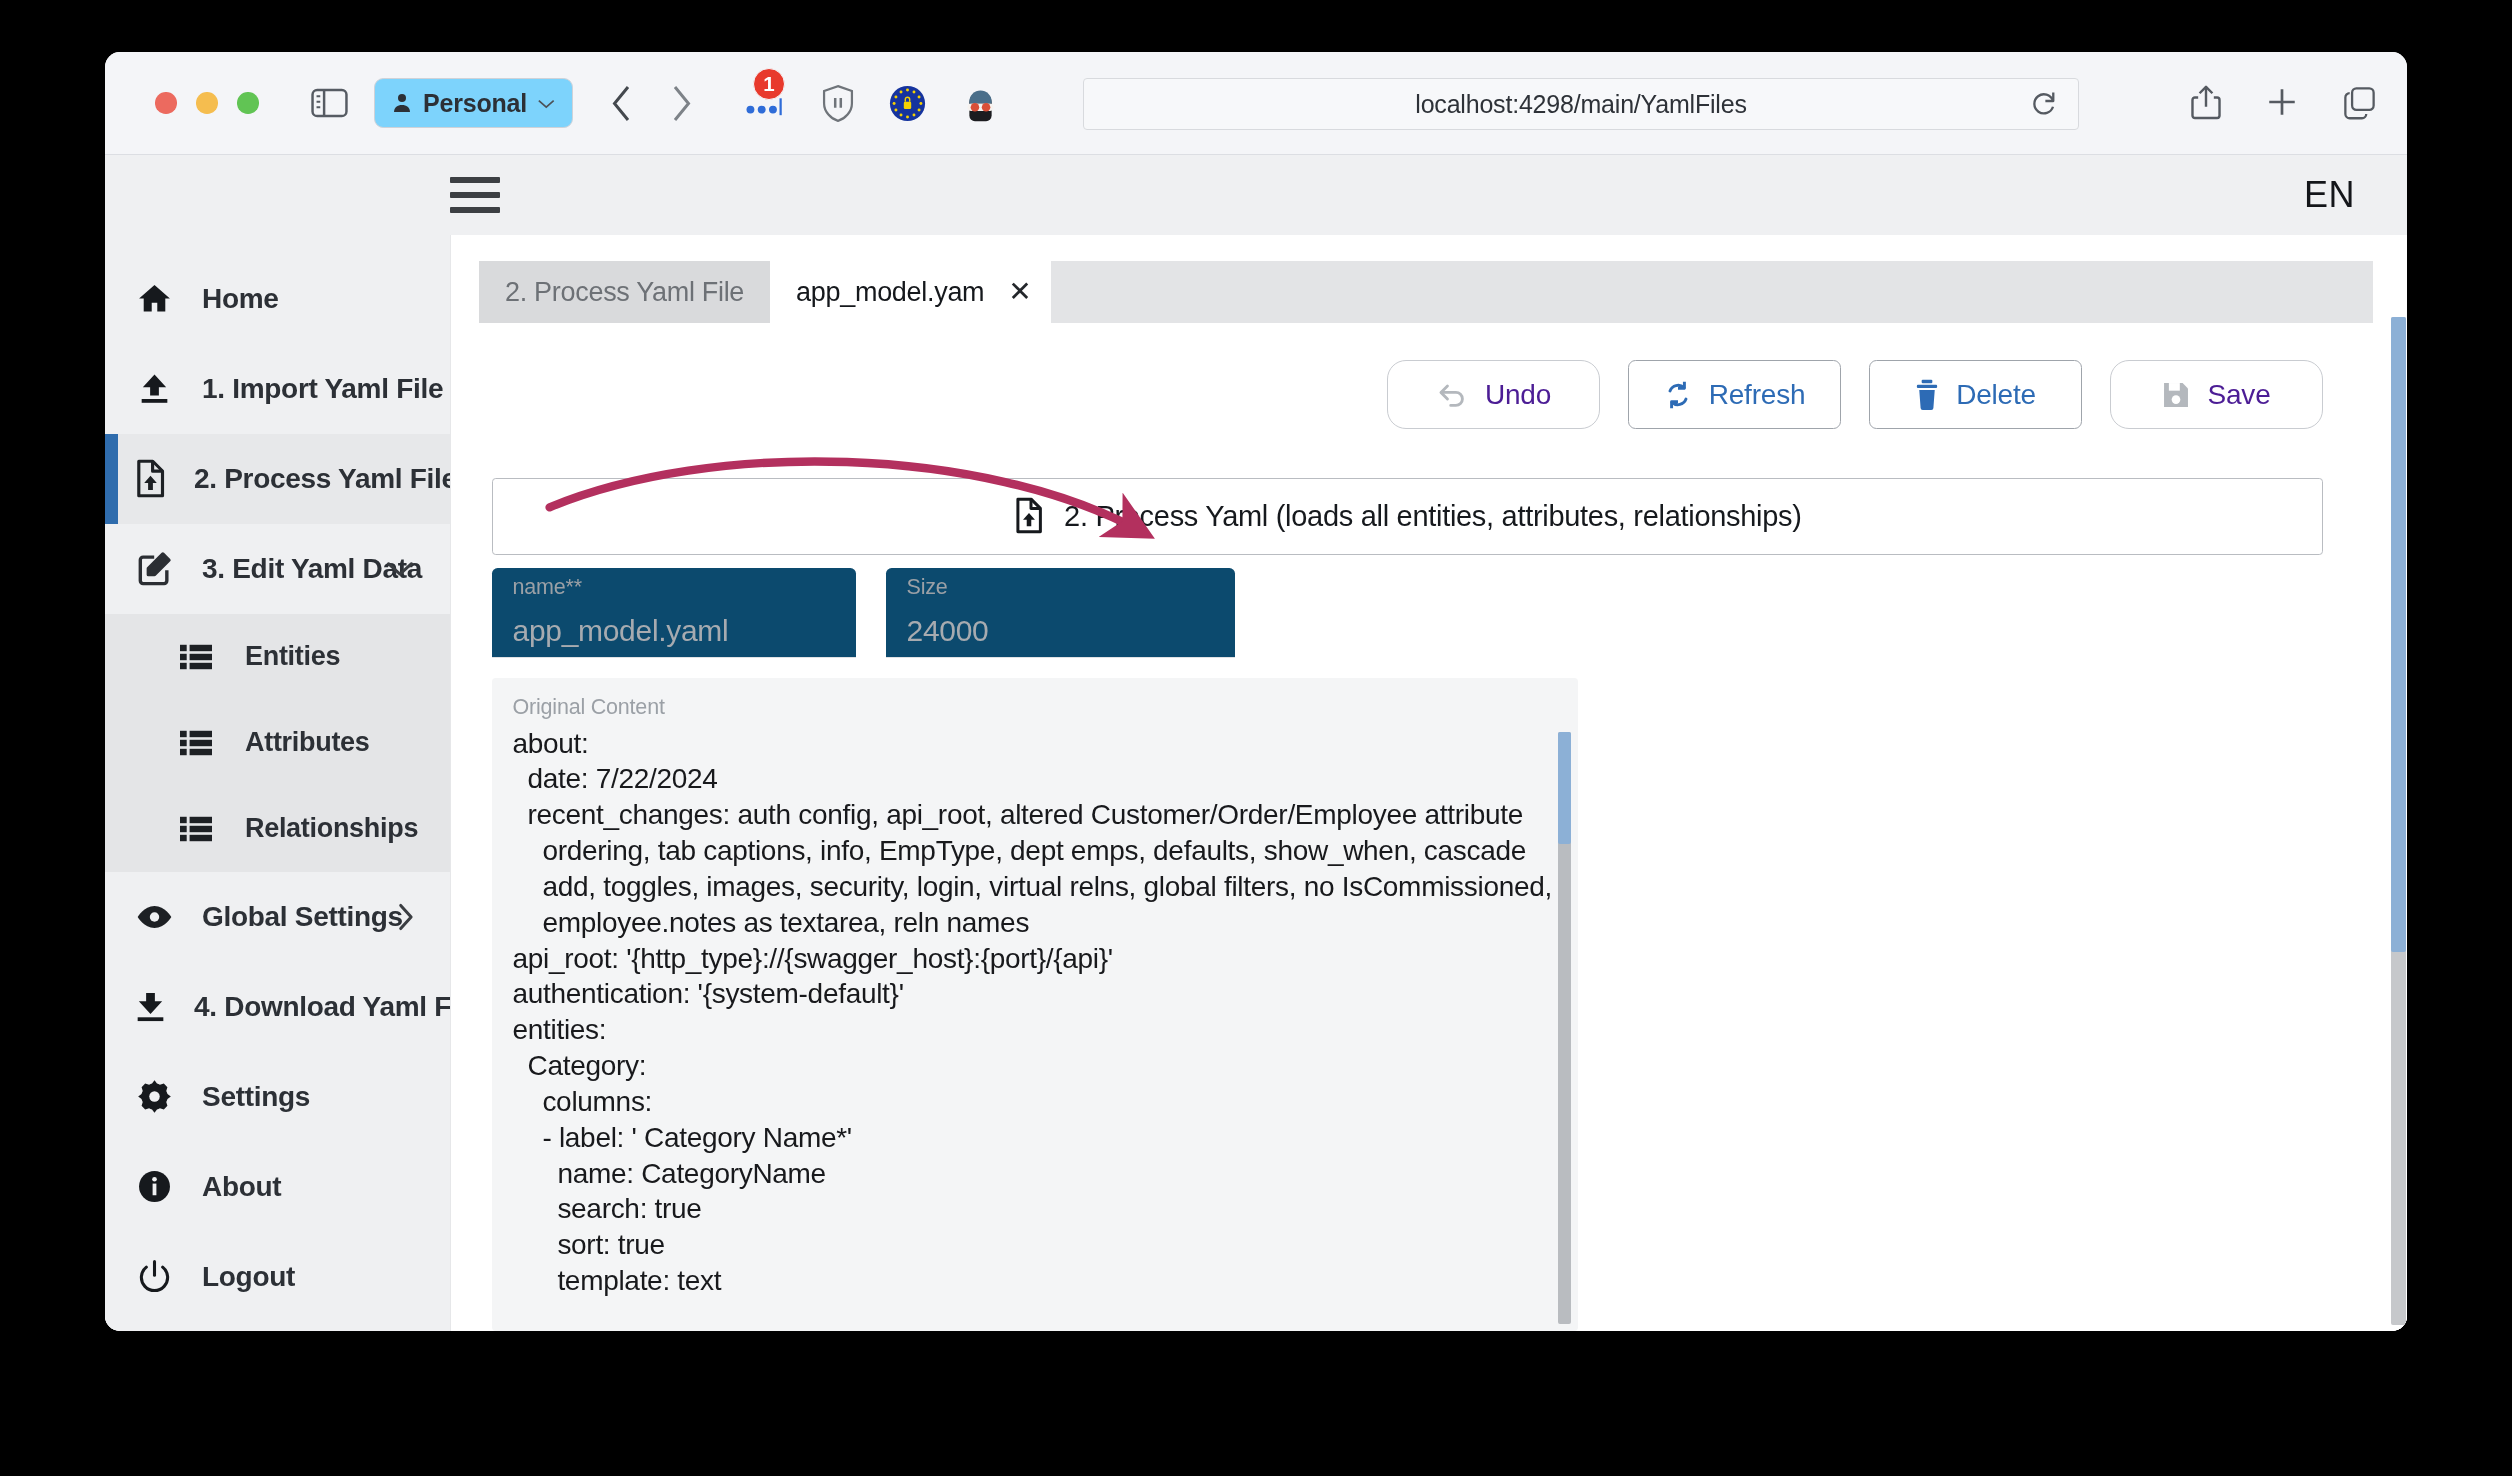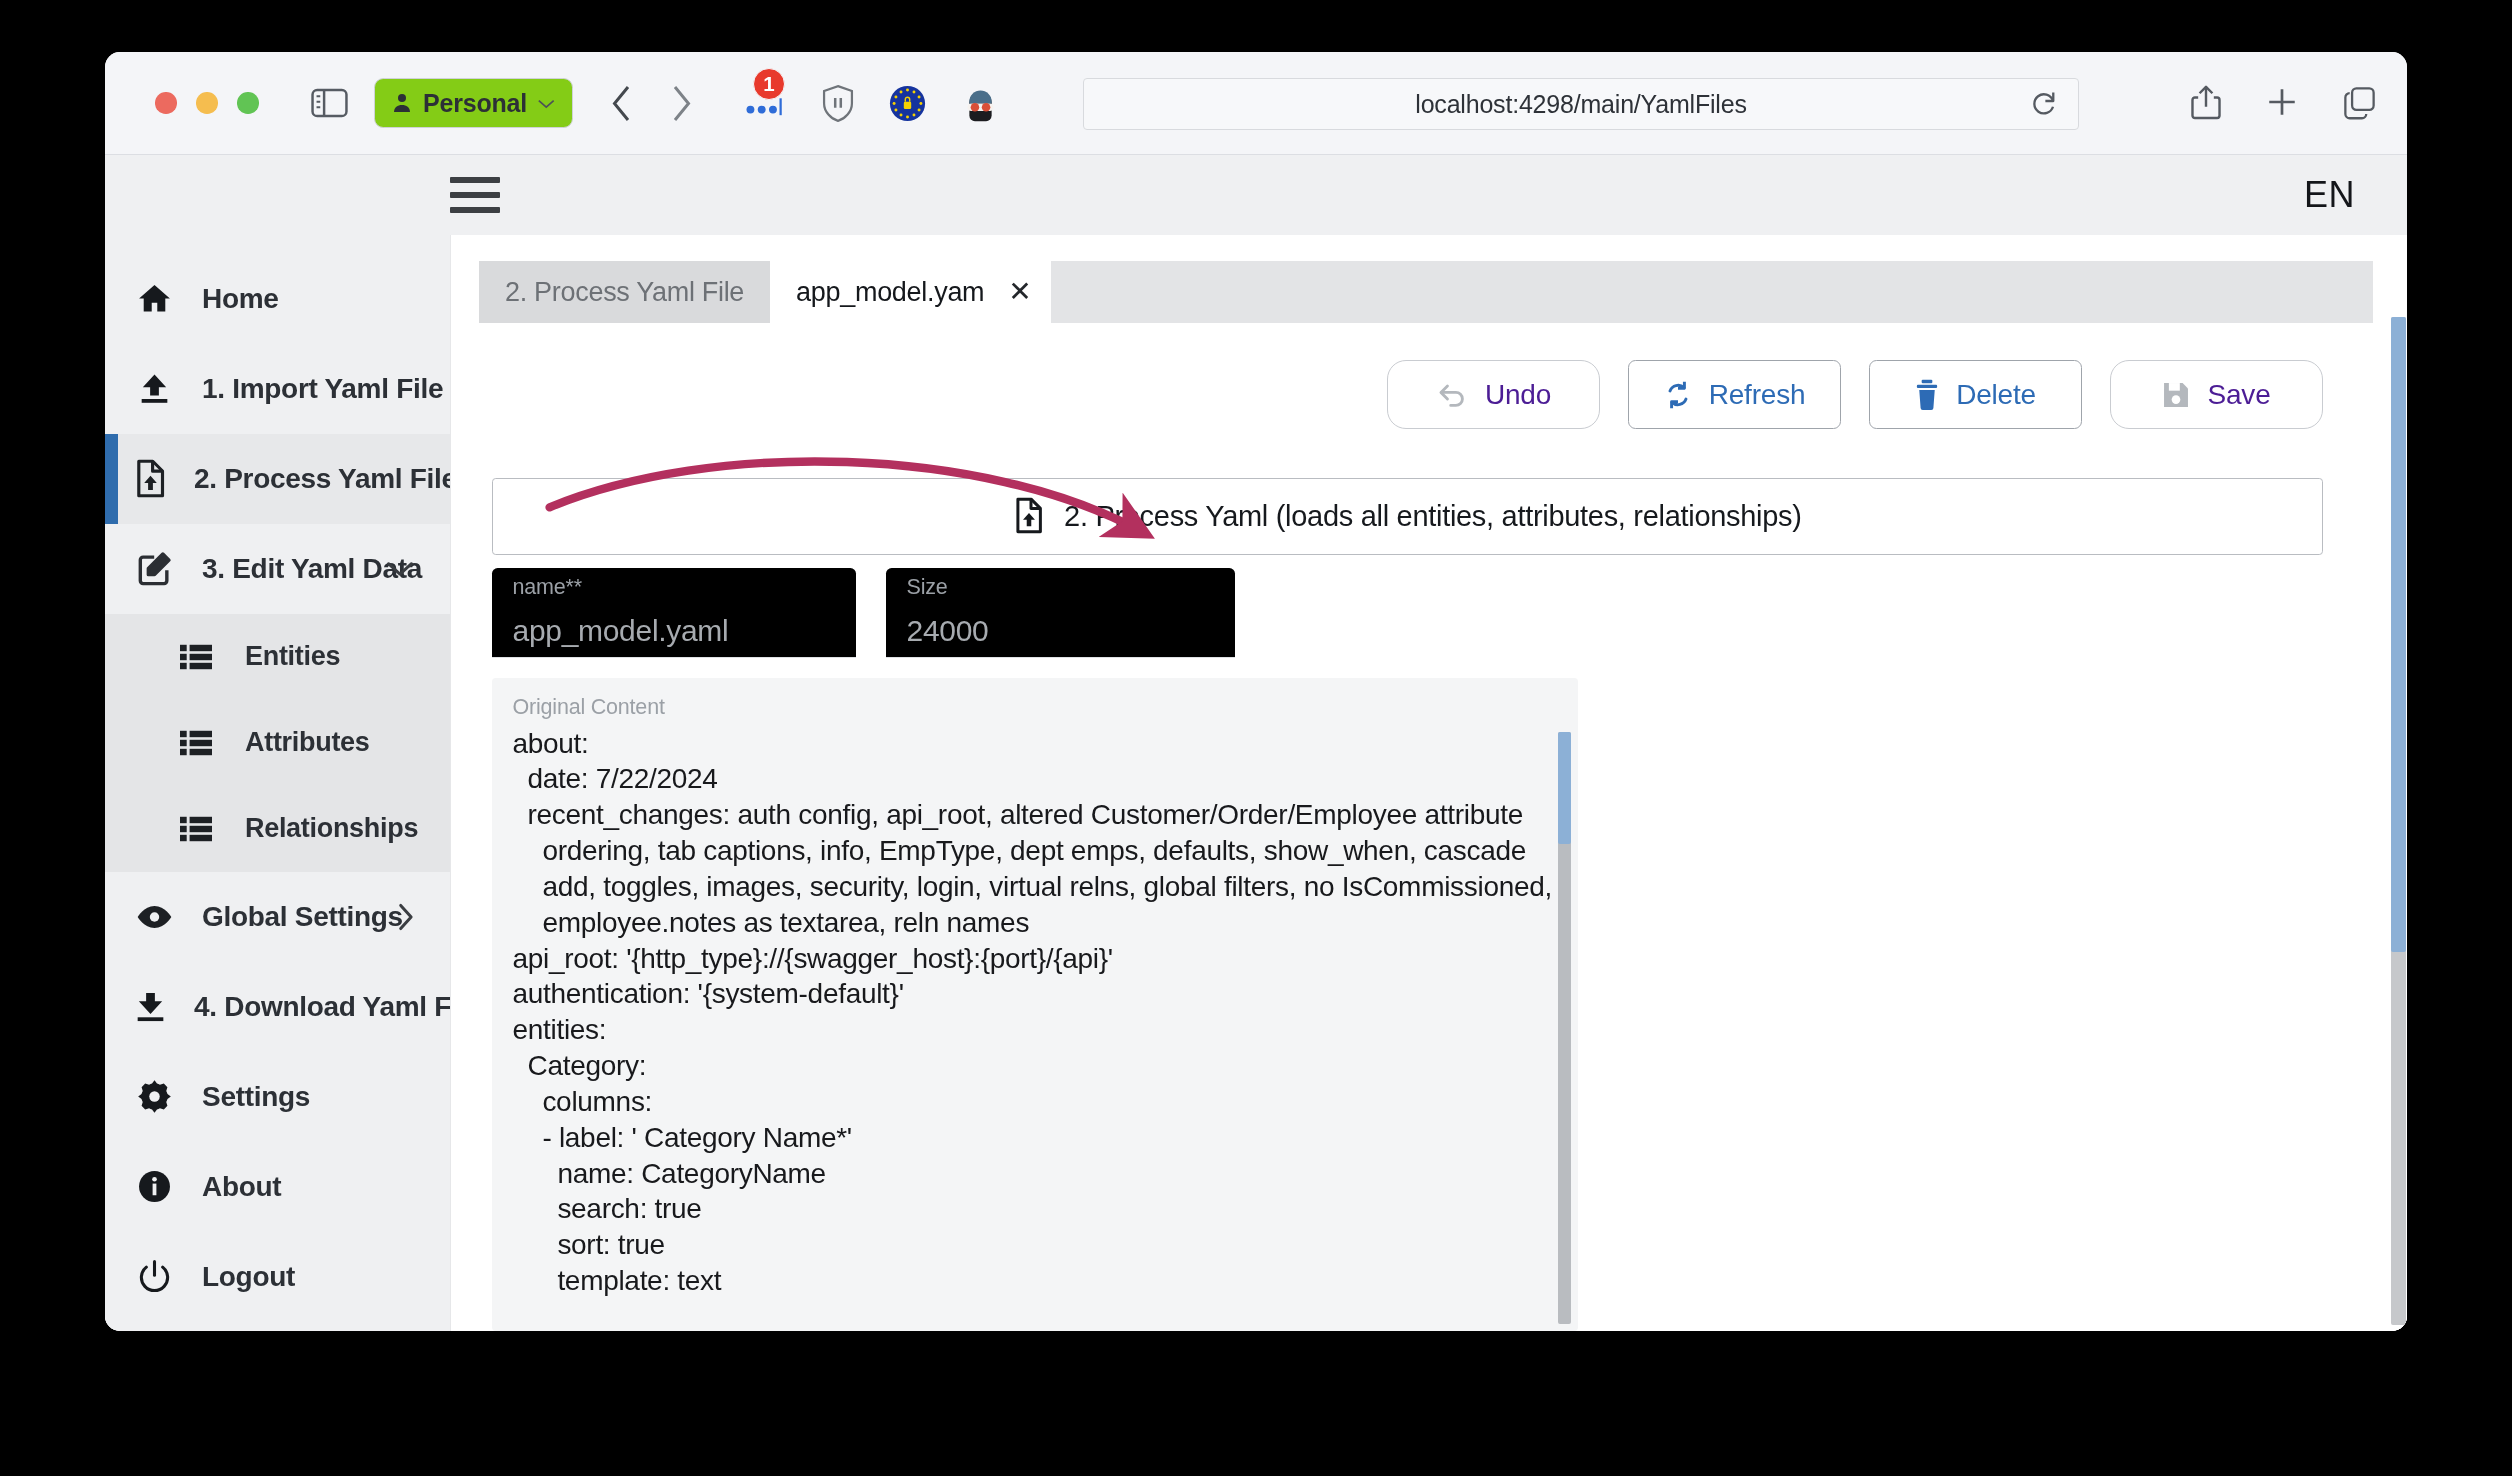--- a/index.html
+++ b/index.html
@@ -42,21 +42,21 @@
     display: flex; align-items: center; justify-content: center;
     color: #565b63;
   }
   #sidebar-toggle-btn { margin-left: 52px; }
 
   #profile-button {
     margin-left: 26px;
     display: flex; align-items: center; gap: 9.3px;
     border: 0.9px solid #cfd2d8;
     border-radius: 9.3px;
-    background: #84cc16;
+    background: #7dd3fc;
     padding: 24px 15px;
     height: 40px;
   }
   #profile-button .label {
     font-size: 25px; font-weight: 700; color: #2c3036;
     letter-spacing: -0.2px;
   }
 
   #nav-back { margin-left: 37px; }
   #nav-forward { margin-left: 35px; }
@@ -250,21 +250,21 @@
   #process-banner-label {
     font-size: 29px; color: #16191d; letter-spacing: -0.3px;
   }
 
   #field-row {
     position: absolute;
     left: 13px; top: 245px;
     display: flex; gap: 30px;
   }
   .field-box {
-    background: #000000;
+    background: #0c4a6e;
     border-bottom: 0.9px solid #dfe1e4;
     border-radius: 5.6px 5.6px 0 0;
     padding: 13px 20.5px 15px 20.5px;
     height: 90px;
     display: flex; flex-direction: column; justify-content: center;
     gap: 14px;
   }
   #field-name { width: 364px; }
   #field-size { width: 349px; }
   .field-label { font-size: 21.5px; color: #9ba0a6; letter-spacing: -0.2px; }

